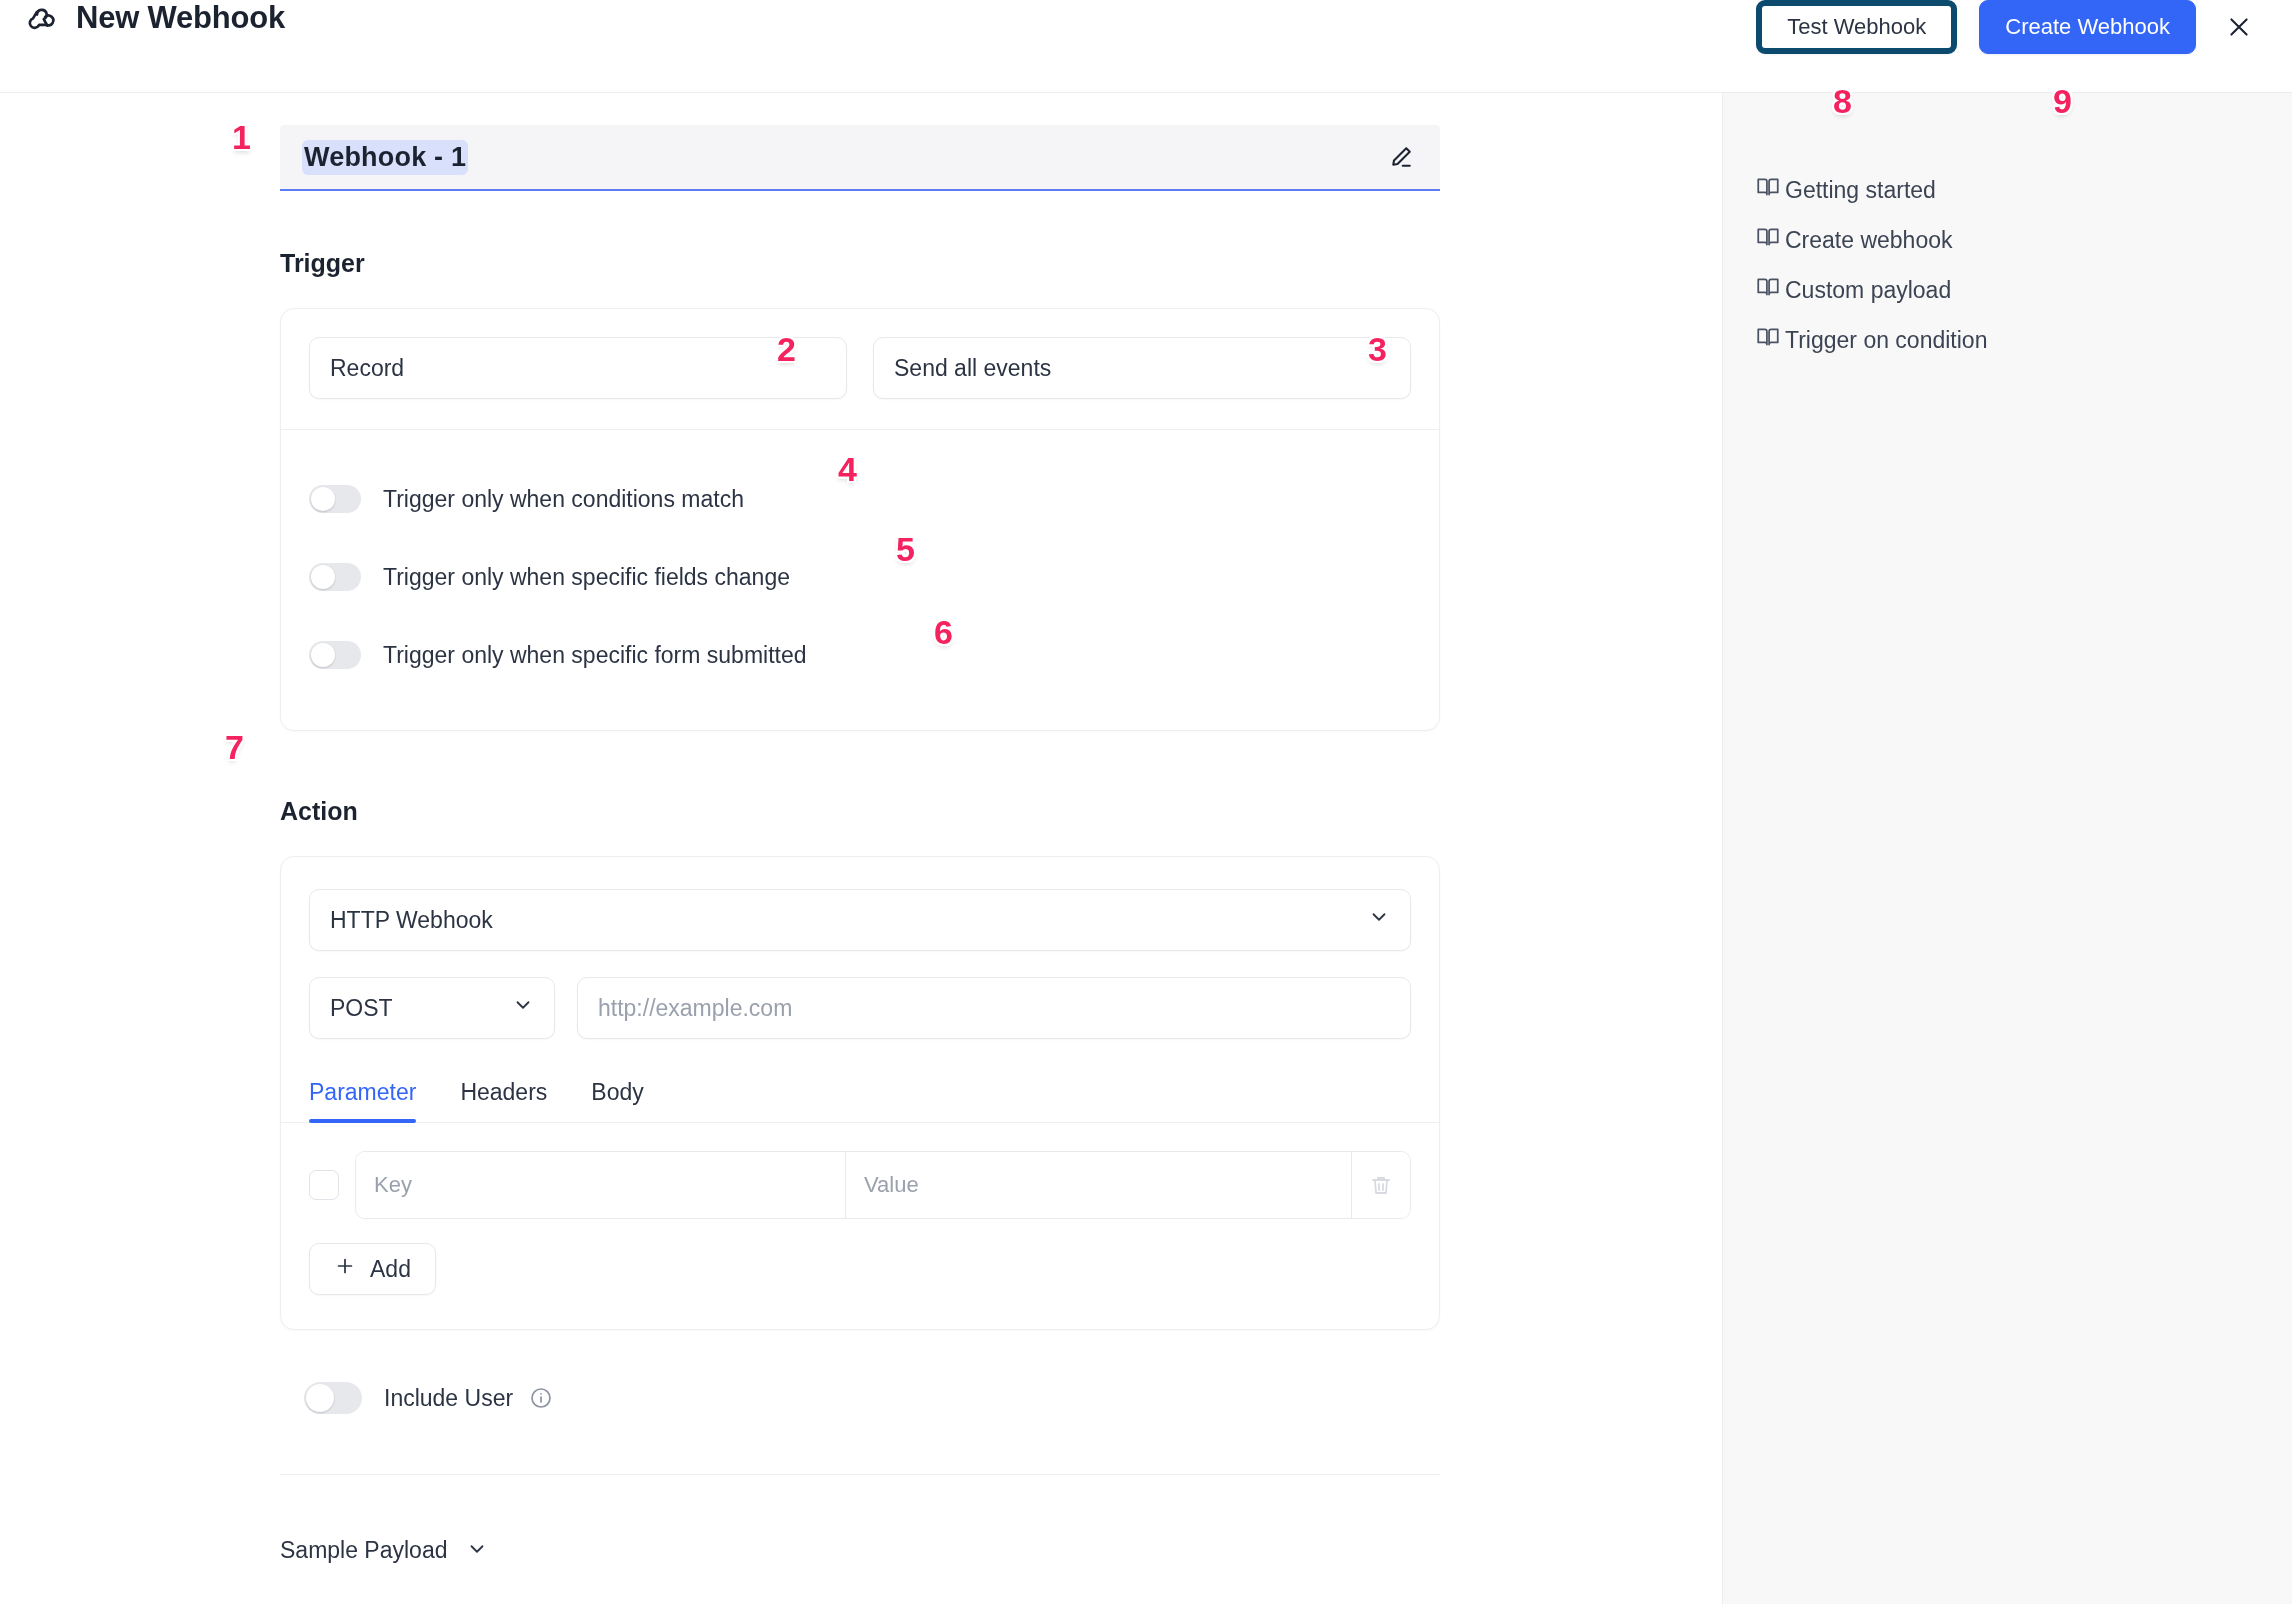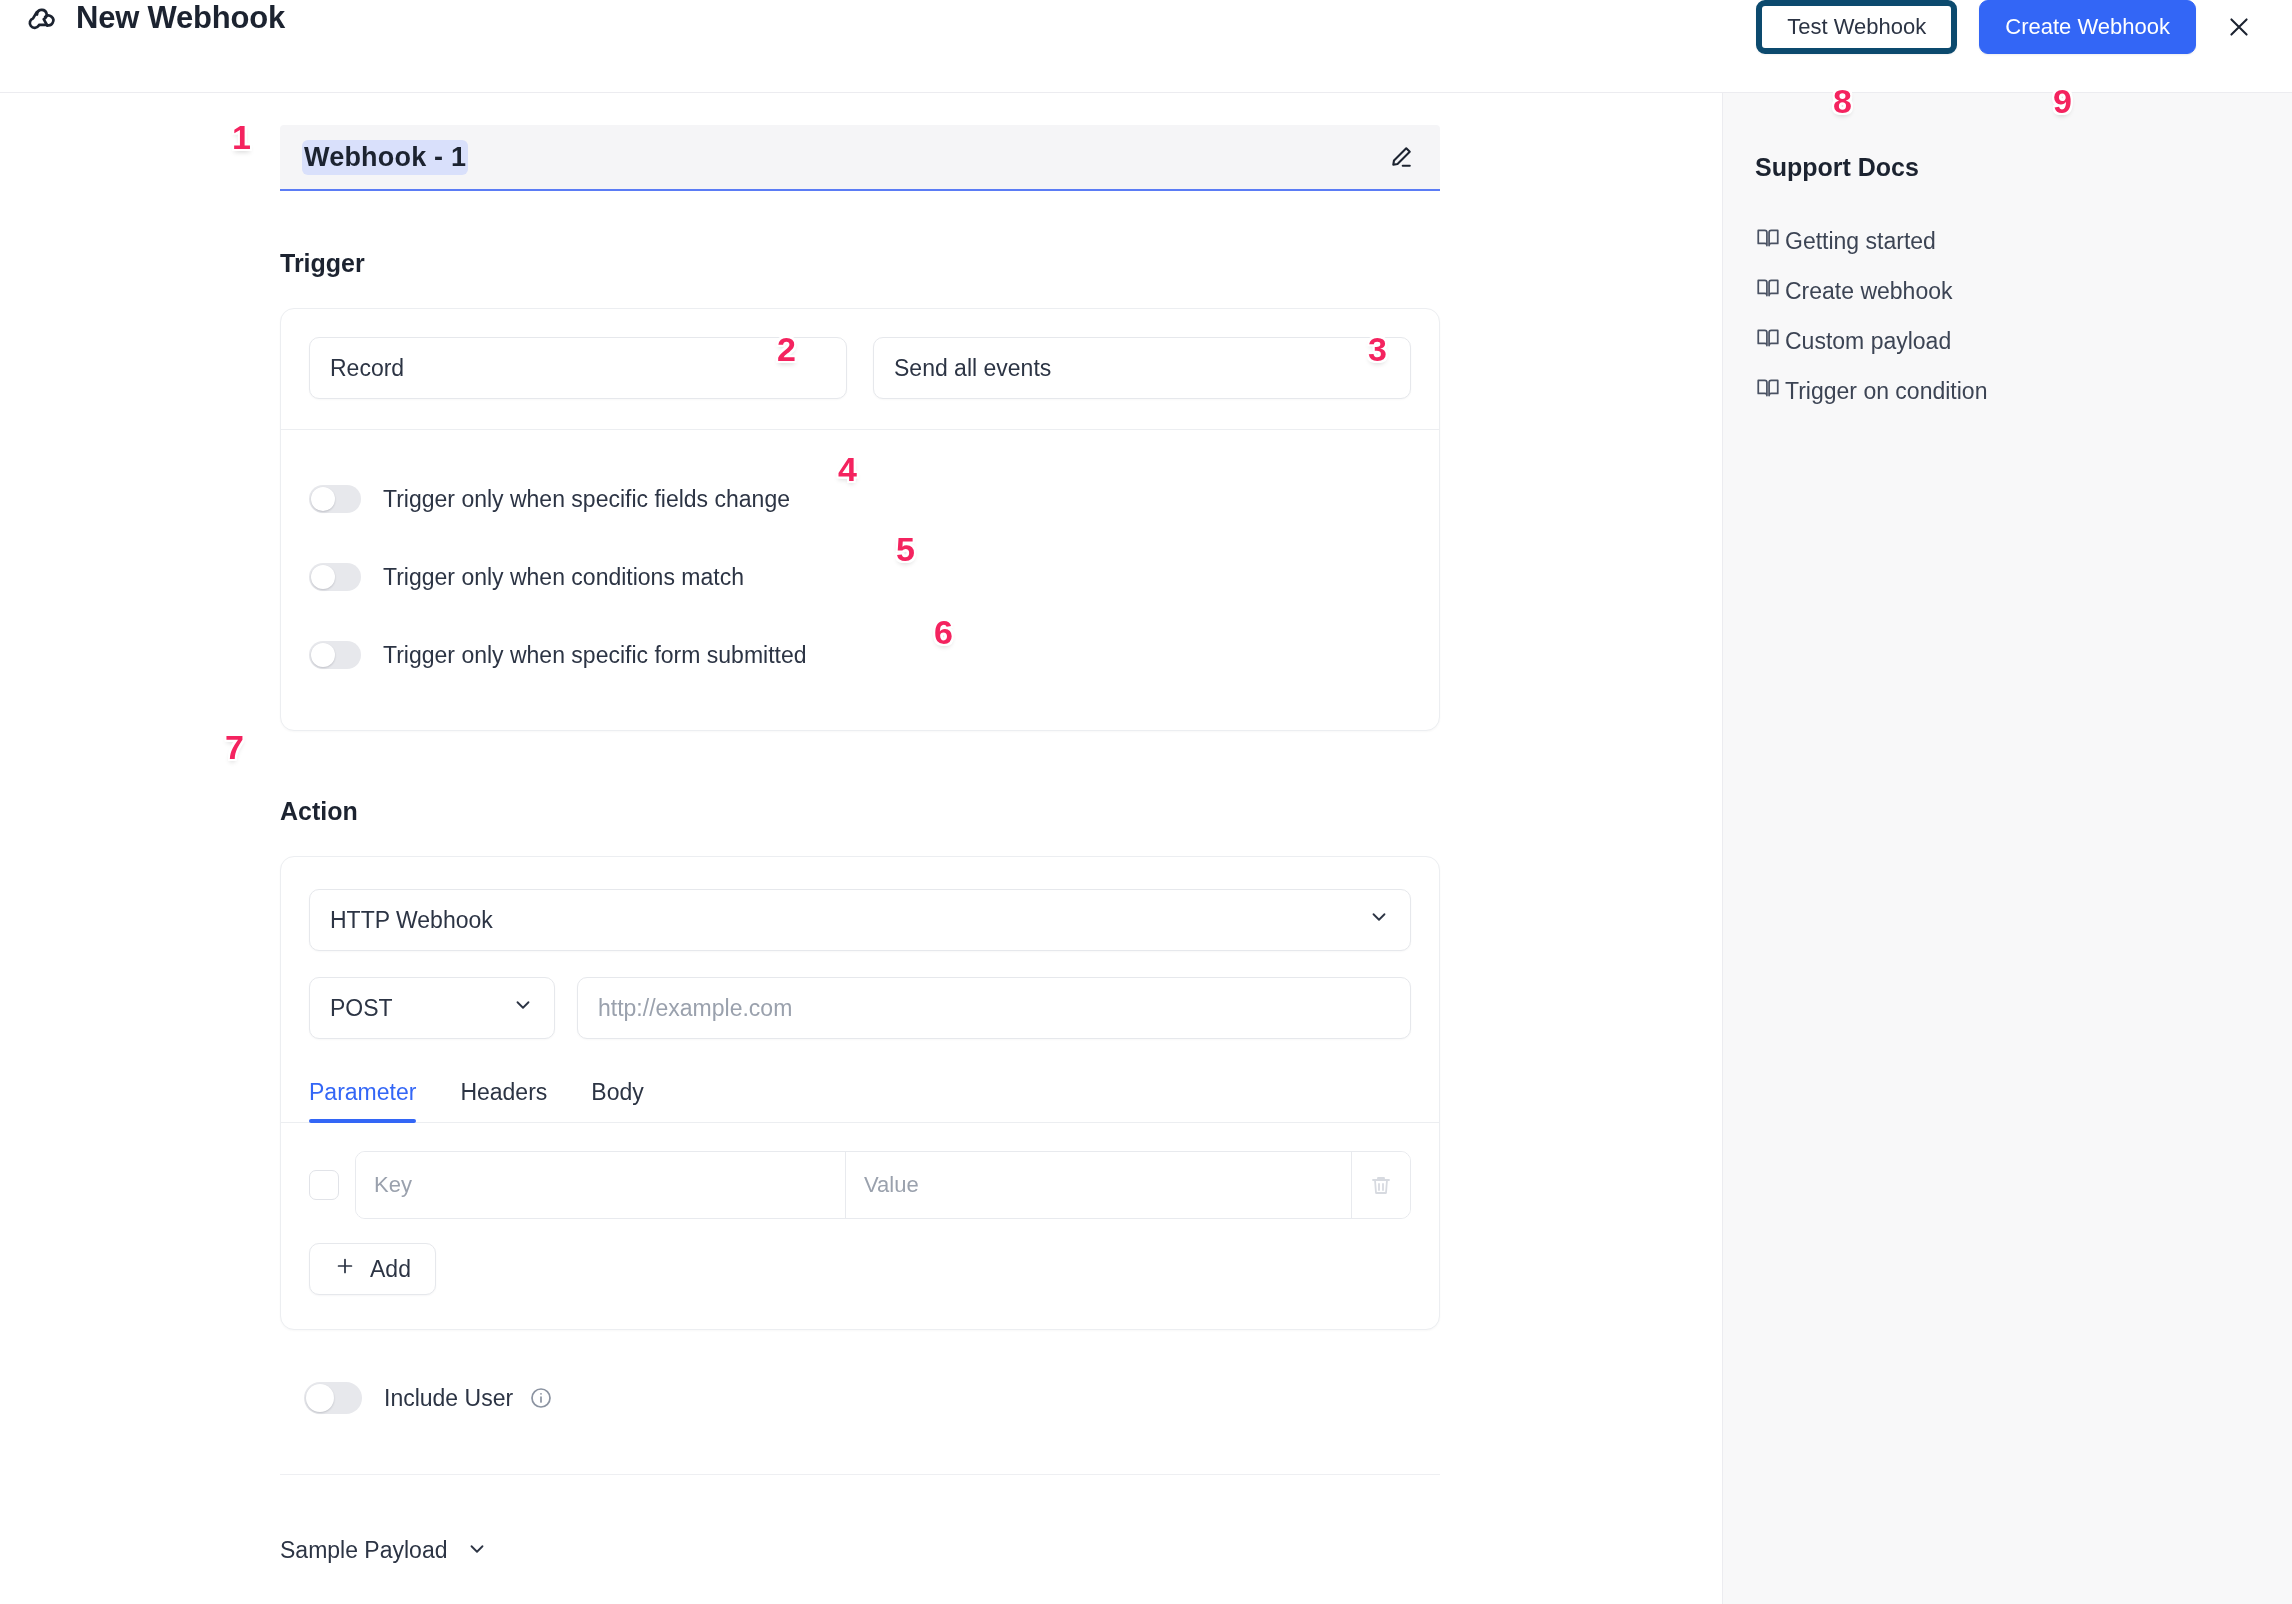--- a/index.html
+++ b/index.html
@@ -235,25 +235,25 @@
             <div class="select-box">
               <span>Record</span>
             </div>
             <div class="select-box">
               <span>Send all events</span>
             </div>
           </div>
           <div class="toggle-list">
             <div class="toggle-row">
               <button class="switch"></button>
-              <span class="toggle-label">Trigger only when specific fields change</span>
+              <span class="toggle-label">Trigger only when conditions match</span>
             </div>
             <div class="toggle-row">
               <button class="switch"></button>
-              <span class="toggle-label">Trigger only when conditions match</span>
+              <span class="toggle-label">Trigger only when specific fields change</span>
             </div>
             <div class="toggle-row">
               <button class="switch"></button>
               <span class="toggle-label">Trigger only when specific form submitted</span>
             </div>
           </div>
         </div>
 
         <div class="action-head">
           <span class="section-title action-title">Action</span>
@@ -333,21 +333,20 @@
             <svg viewBox="0 0 24 24" width="22" height="22" fill="none" stroke="#2c3444" stroke-width="2" stroke-linecap="round" stroke-linejoin="round">
                 <path d="M6 9l6 6 6-6"></path>
               </svg>
           </span>
         </div>
 
       </div>
     </div>
 
     <div class="side-col">
-      <div class="side-title">Support Docs</div>
       <div class="docs-list">
         <div class="doc-item">
           <span>
             <svg viewBox="0 0 24 24" width="26" height="26" fill="none" stroke="#4a5263" stroke-width="1.6" stroke-linecap="round" stroke-linejoin="round">
               <path d="M3 5h6a2 2 0 0 1 2 2v12a2 2 0 0 0-2-2H3z"></path>
                 <path d="M21 5h-6a2 2 0 0 0-2 2v12a2 2 0 0 1 2-2h6z"></path>
             </svg>
           </span>
           <span>Getting started</span>
         </div>

